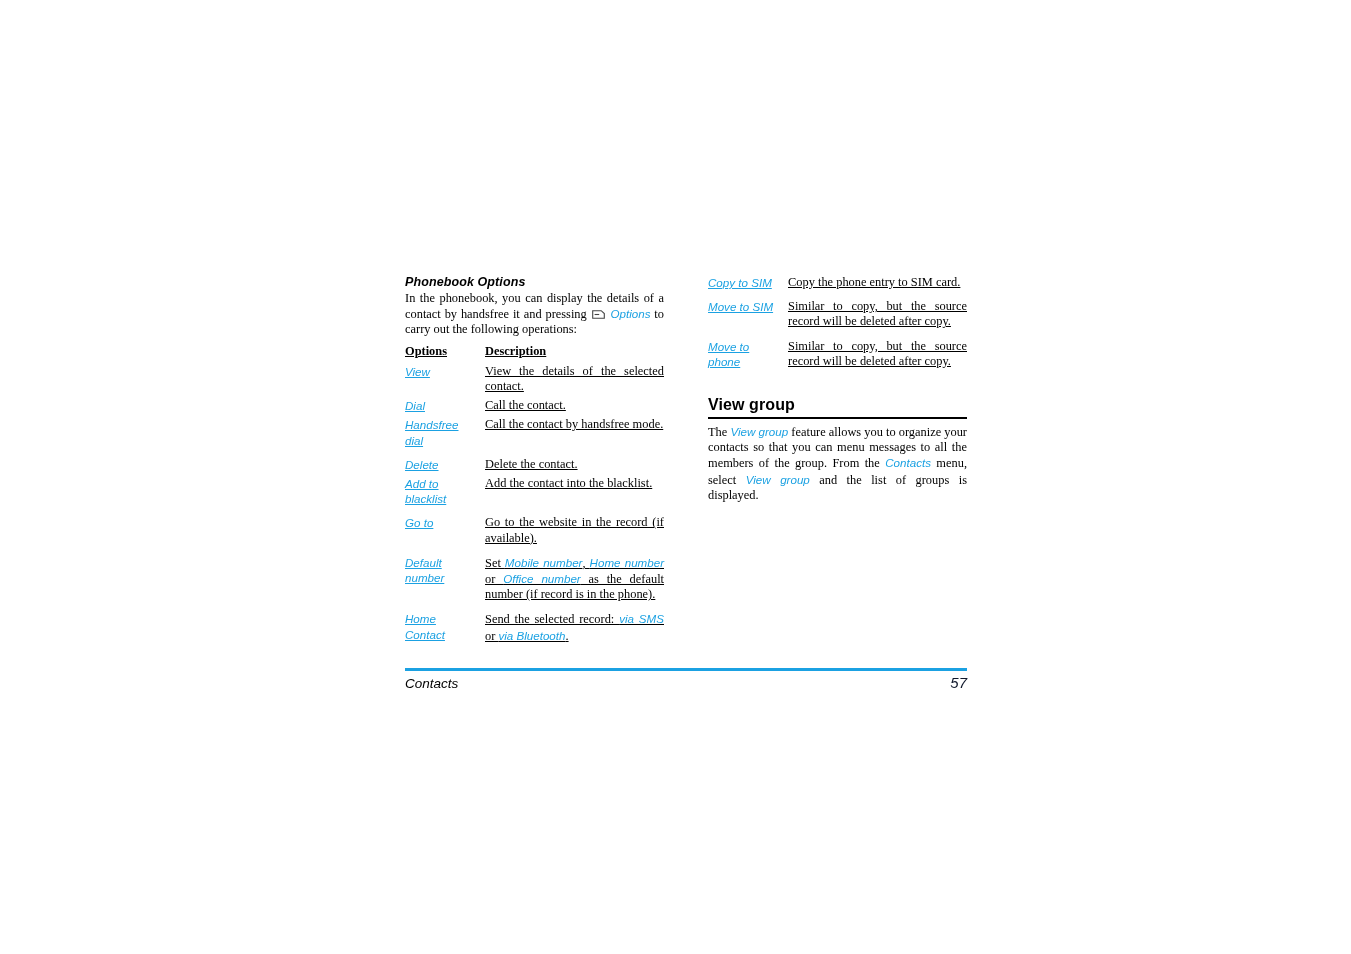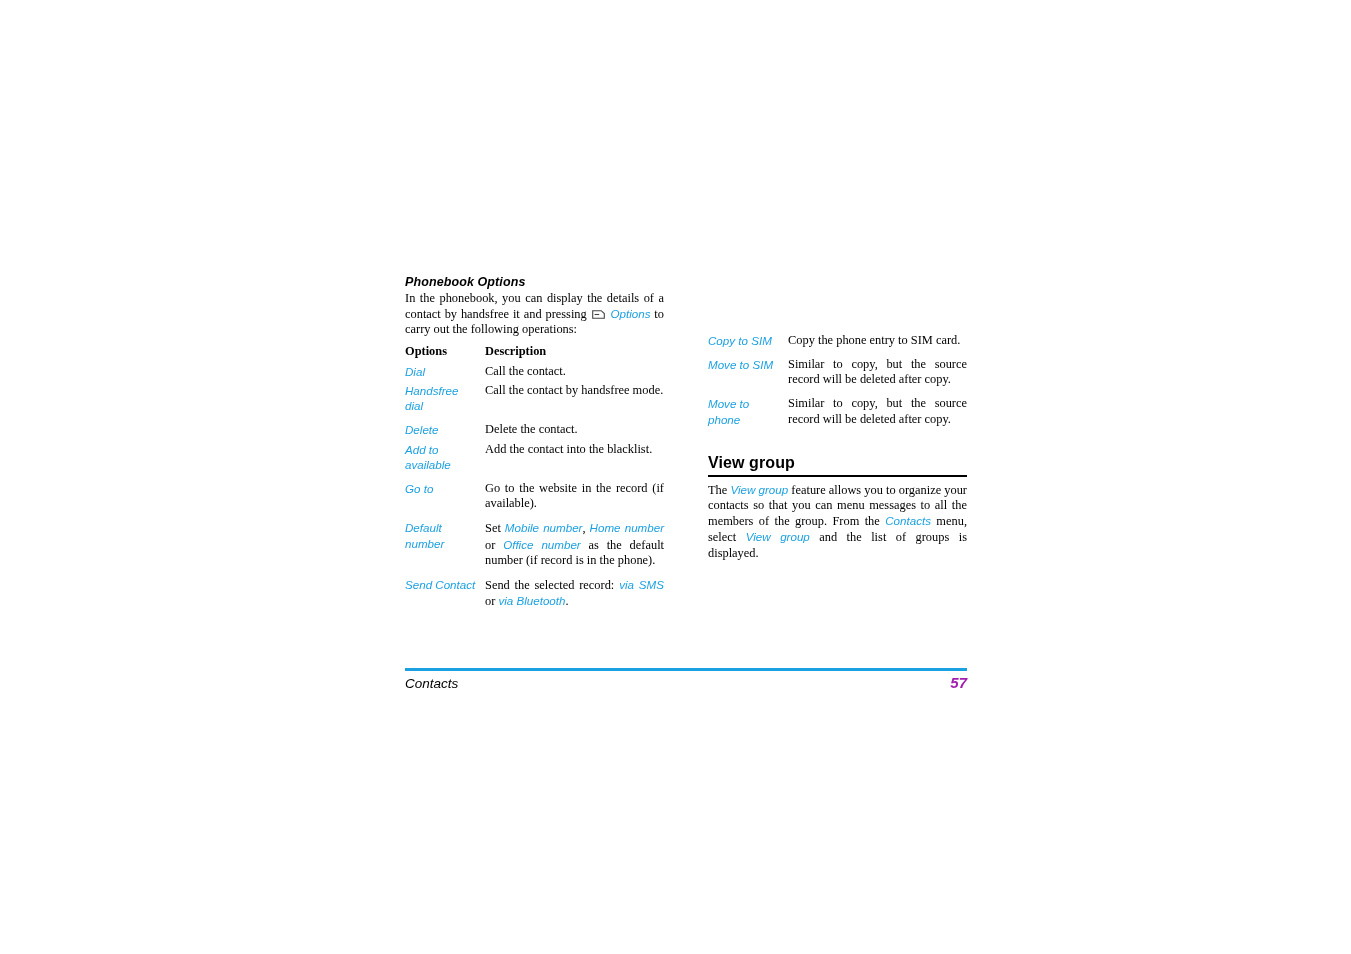--- a/index.html
+++ b/index.html
@@ -21,21 +21,20 @@
     left: 405px;
     top: 275px;
     width: 562px;
     height: 412px;
   }
 
   .columns {
     display: flex;
     gap: 12px;
     width: 562px;
-    align-items: center;
   }
   .col {
     width: 265px;
   }
   .col.left { margin-right: 32px; }
 
   
   .sub-head {
     font-family: "Liberation Sans", sans-serif;
     font-weight: bold;
@@ -75,20 +74,21 @@
     width: 100%;
     margin-top: 6px;
   }
   table.opts.cont { margin-top: 0; }
   table.opts th,
   table.opts td {
     vertical-align: top;
     padding: 0 0 9px 0;
     font-size: 12.4px;
     line-height: 15.2px;
+    text-decoration: underline;
   }
   table.opts th {
     font-weight: bold;
     text-align: left;
     padding-bottom: 5px;
     font-family: "Liberation Serif", serif;
   }
   table.opts td.term,
   table.opts th.term {
     width: 72px;
@@ -143,23 +143,23 @@
   }
   #footer .chapter {
     font-family: "Liberation Sans", sans-serif;
     font-style: italic;
     font-size: 13.5px;
     color: #000;
   }
   #footer .pagenum {
     font-family: "Liberation Sans", sans-serif;
     font-style: italic;
-    font-weight: bold;
+    font-weight: normal;
     font-size: 15px;
-    color: #a21caf;
+    color: #0f172a;
   }
 </style>
 </head>
 <body>
 
 <div id="page">
   <div class="columns">
 
     <div class="col left">
 
@@ -179,56 +179,60 @@
 
       <table class="opts">
         <thead>
           <tr>
             <th class="term">Options</th>
             <th class="desc">Description</th>
           </tr>
         </thead>
         <tbody>
 
+          <tr class="tight">
+            <td class="term">View</td>
+            <td class="desc">View the details of the selected contact.</td>
+          </tr>
 
 
           <tr class="tight">
             <td class="term">Dial</td>
             <td class="desc">Call the contact.</td>
           </tr>
 
           <tr>
             <td class="term">Handsfree dial</td>
             <td class="desc">Call the contact by handsfree mode.</td>
           </tr>
 
           <tr class="tight">
             <td class="term">Delete</td>
             <td class="desc">Delete the contact.</td>
           </tr>
 
           <tr>
-            <td class="term">Add to available</td>
+            <td class="term">Add to blacklist</td>
             <td class="desc">Add the contact into the blacklist.</td>
           </tr>
 
           <tr>
             <td class="term">Go to</td>
             <td class="desc">Go to the website in the record (if available).</td>
           </tr>
 
           <tr>
             <td class="term">Default number</td>
             <td class="desc">
               <span>Set </span><span class="ui">Mobile number</span><span>, </span><span class="ui">Home number</span><span> or </span><span class="ui">Office number</span><span> as the default number (if record is in the phone).</span>
             </td>
           </tr>
 
           <tr>
-            <td class="term">Send Contact</td>
+            <td class="term">Home Contact</td>
             <td class="desc">
               <span>Send the selected record: </span><span class="ui">via SMS</span><span> or </span><span class="ui">via Bluetooth</span><span>.</span>
             </td>
           </tr>
 
         </tbody>
       </table>
     </div>
 
     <div class="col right">

